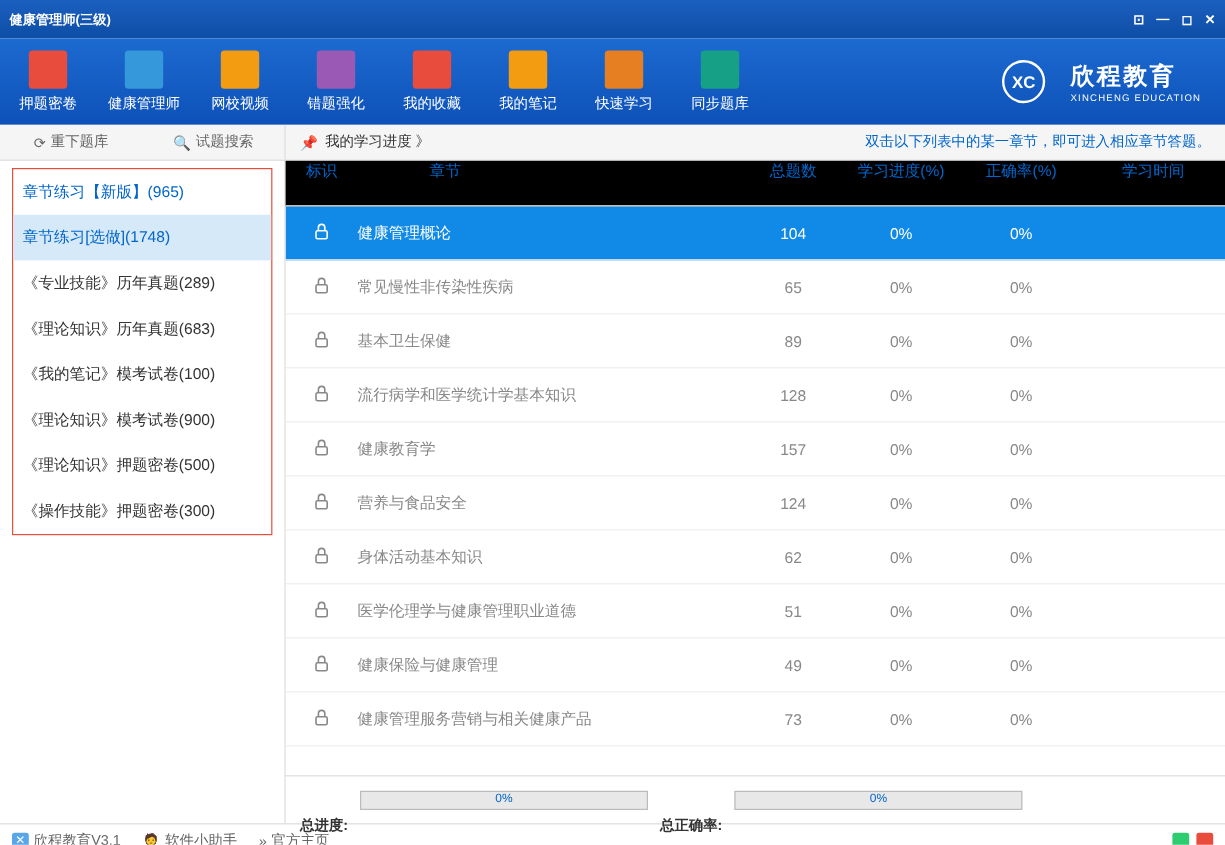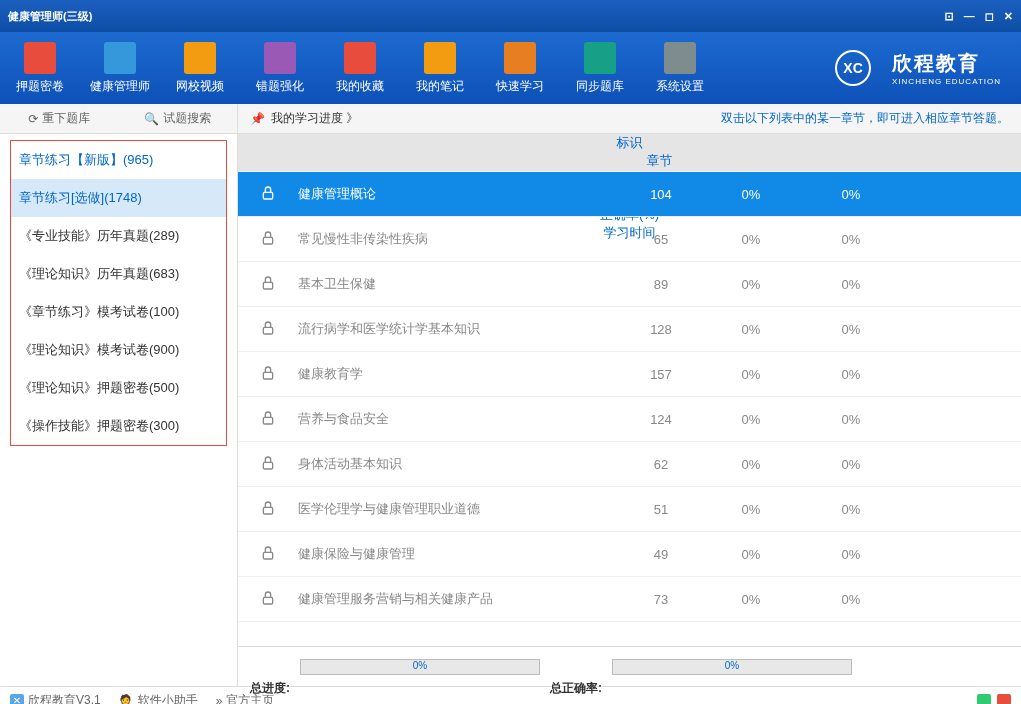--- a/index.html
+++ b/index.html
@@ -28,21 +28,21 @@
 .subbar-right .hint { margin-left: auto; color: #0066cc; }
 
 .main { display: flex; height: 552px; }
 .sidebar { width: 238px; border-right: 1px solid #ddd; padding: 6px 10px; }
 .sidebar-box { border: 1px solid #e74c3c; }
 .side-item { padding: 10px 8px; font-size: 13px; color: #333; cursor: pointer; }
 .side-item.blue { color: #0066cc; }
 .side-item.selected { background: #d6e9f8; color: #0066cc; }
 
 .content { flex: 1; display: flex; flex-direction: column; }
-.table-header { height: 38px; background: #e5e5e5; display: flex; align-items: center; font-size: 13px; color: #0066cc; border-bottom: 1px solid #eee; flex-direction: column; }
+.table-header { height: 38px; background: #000000; display: flex; align-items: flex-start; font-size: 13px; color: #0066cc; border-bottom: 1px solid #eee; }
 .col-flag { width: 60px; text-align: center; }
 .col-chapter { flex: 1; padding-left: 60px; }
 .col-total { width: 80px; text-align: center; }
 .col-progress { width: 100px; text-align: center; }
 .col-correct { width: 100px; text-align: center; }
 .col-time { width: 120px; text-align: center; }
 
 .table-body { flex: 1; overflow-y: auto; }
 .row { height: 45px; display: flex; align-items: center; font-size: 13px; color: #888; border-bottom: 1px solid #eee; cursor: pointer; }
 .row.active { background: #1089e7; color: #fff; }
@@ -104,24 +104,20 @@
       <span>我的笔记</span>
     </div>
     <div class="tool-item">
       <div class="tool-icon" style="background: rgb(230, 126, 34);"></div>
       <span>快速学习</span>
     </div>
     <div class="tool-item">
       <div class="tool-icon" style="background: rgb(22, 160, 133);"></div>
       <span>同步题库</span>
     </div>
-    <div class="tool-item">
-      <div class="tool-icon" style="background: rgb(127, 140, 141);"></div>
-      <span>系统设置</span>
-    </div>
     <div class="brand">
       <div class="brand-logo">XC</div>
       <div class="brand-text">
         <span class="brand-cn">欣程教育</span>
         <span class="brand-en">XINCHENG EDUCATION</span>
       </div>
     </div>
   </div>
 
 <div class="subbar">
@@ -144,21 +140,21 @@
   </div>
 </div>
 
 <div class="main">
   <div class="sidebar">
     <div class="sidebar-box" id="sidebar-list">
         <div class="side-item blue">章节练习【新版】(965)</div>
         <div class="side-item selected">章节练习[选做](1748)</div>
         <div class="side-item">《专业技能》历年真题(289)</div>
         <div class="side-item">《理论知识》历年真题(683)</div>
-        <div class="side-item">《章节练习》模考试卷(100)</div>
+        <div class="side-item">《我的笔记》模考试卷(100)</div>
         <div class="side-item">《理论知识》模考试卷(900)</div>
         <div class="side-item">《理论知识》押题密卷(500)</div>
         <div class="side-item">《操作技能》押题密卷(300)</div>
       </div>
   </div>
   <div class="content">
     <div class="table-header">
       <div class="col-flag">标识</div>
       <div class="col-chapter">章节</div>
       <div class="col-total">总题数</div>

